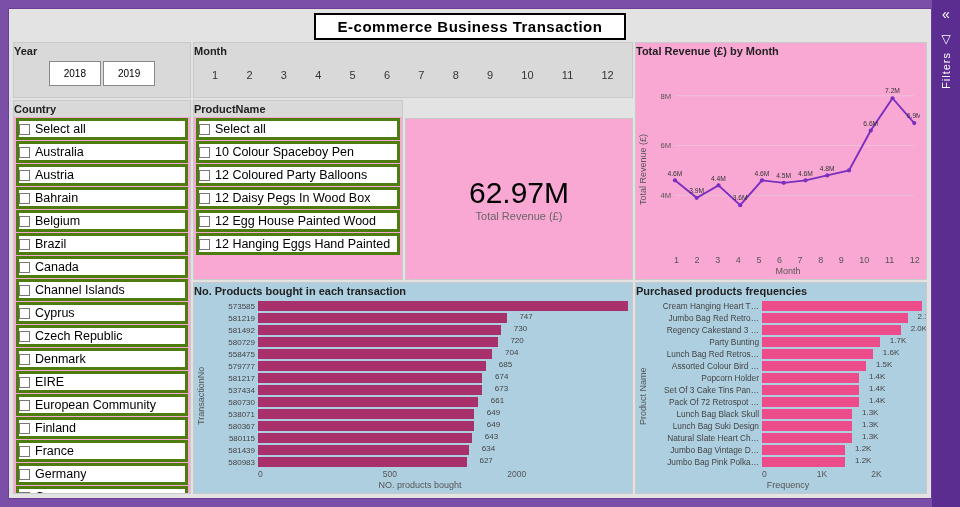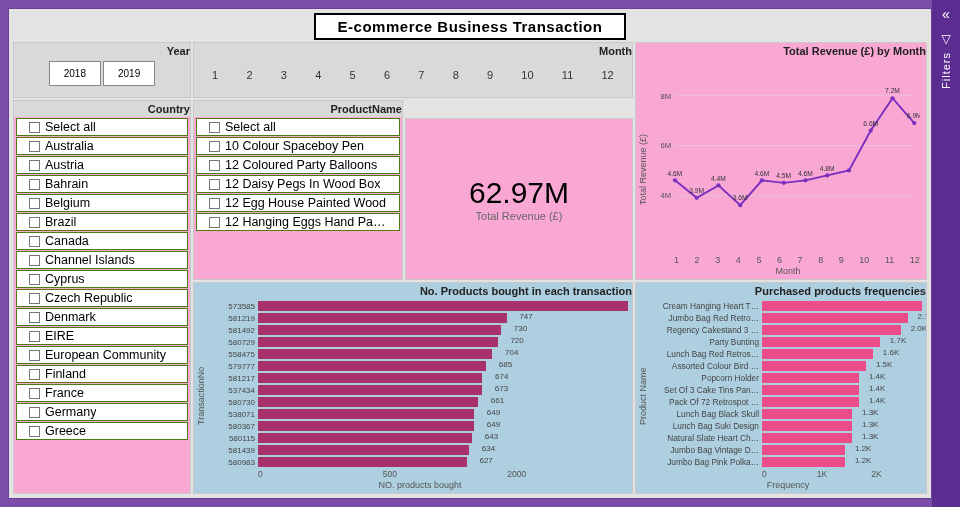--- a/index.html
+++ b/index.html
@@ -71,21 +71,21 @@
     background: #f9a8d4;
     display: flex;
     flex-direction: column;
     overflow: hidden;
     border: 1px solid #c9c9c9;
   }
   .tile.gray { background: #d9d9d9; }
   .tile-title {
     font-size: 11px;
     font-weight: 600;
-    text-align: right;
+    text-align: left;
     padding: 2px 0;
     color: #222;
   }
   
   .year-body {
     display: flex;
     justify-content: center;
     gap: 2px;
     padding: 2px 4px;
   }
@@ -107,24 +107,24 @@
   .mon { cursor: pointer; padding: 2px 4px; }
   
   .slicer {
     flex: 1;
     overflow-y: hidden;
     font-size: 12.5px;
   }
   .slicer-row {
     display: flex;
     align-items: center;
-    border: 1px solid #4d7c0f;
+    border: 3px solid #4d7c0f;
     background: #fff;
     margin: 1px 2px;
-    padding: 1px 12px;
+    padding: 1px 0;
     cursor: pointer;
   }
   .slicer-row .chk {
     width: 11px; height: 11px;
     border: 1px solid #777;
     margin-right: 5px;
     flex-shrink: 0;
   }
   .slicer-row span { white-space: nowrap; overflow: hidden; text-overflow: ellipsis; }
   

